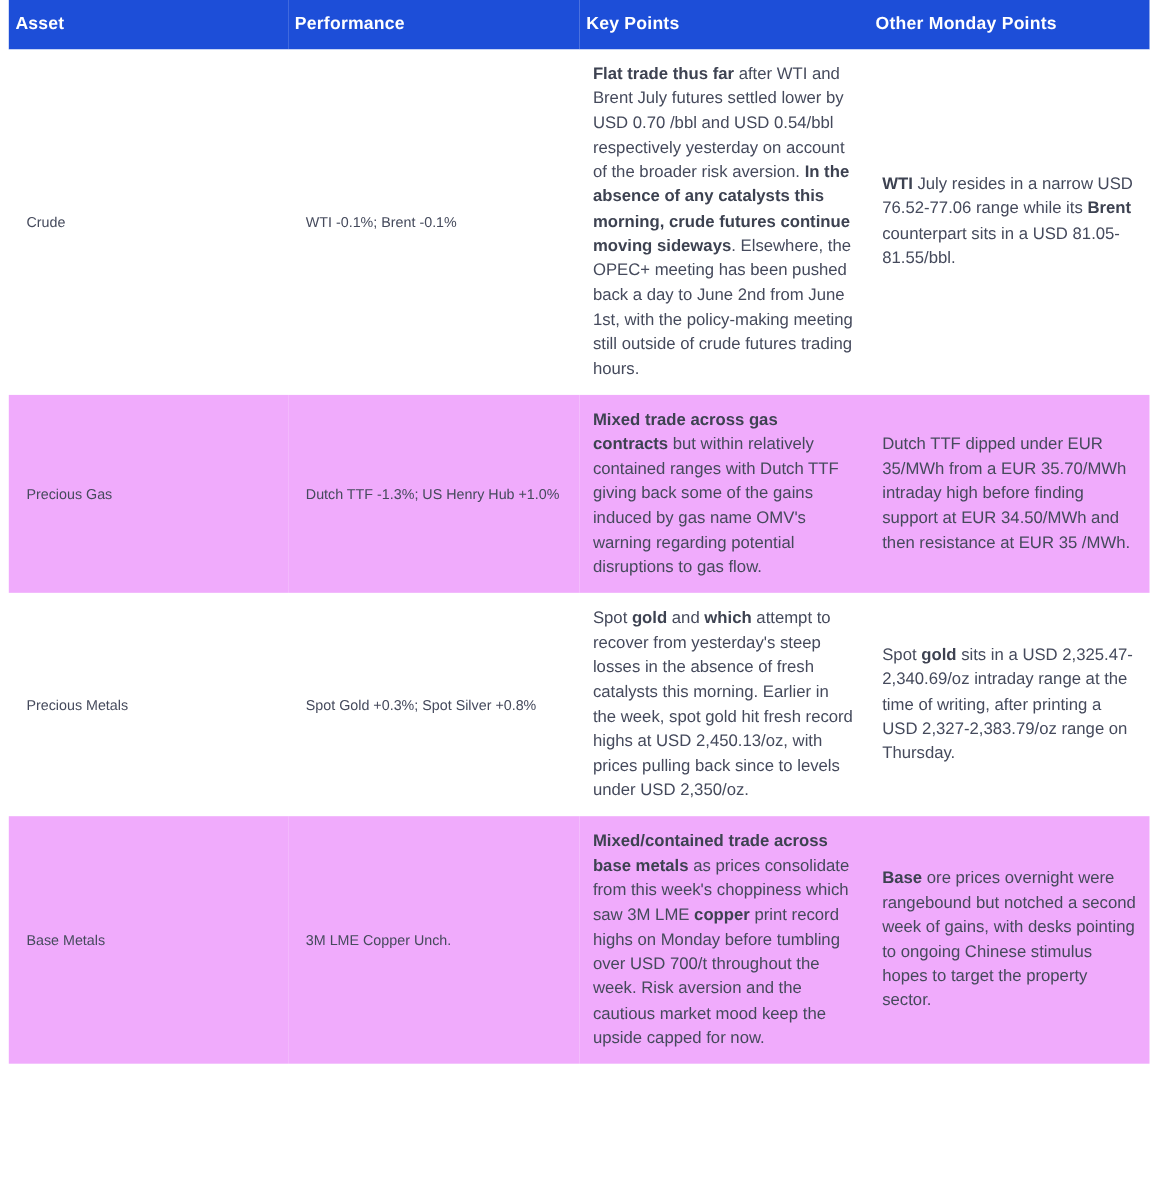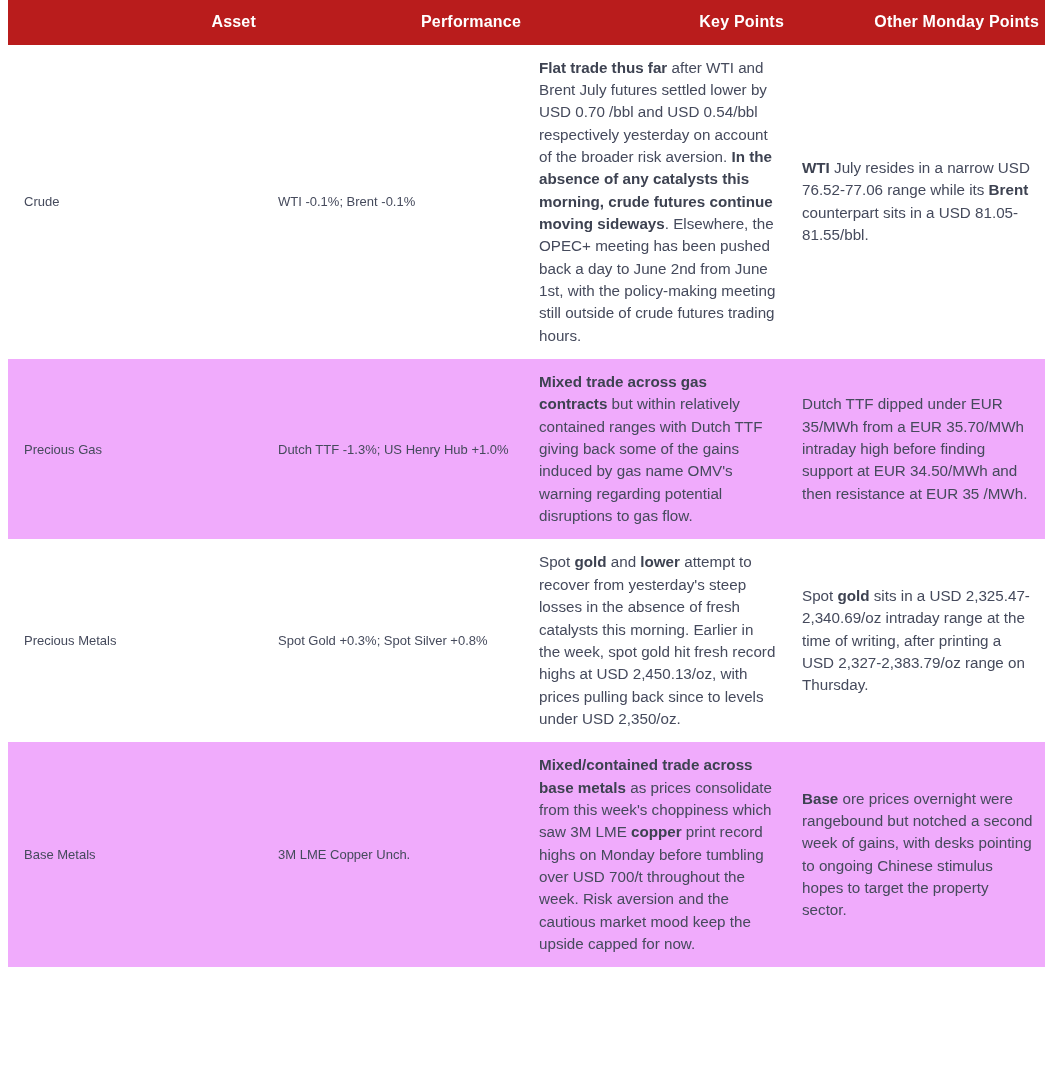--- a/index.html
+++ b/index.html
@@ -23,25 +23,25 @@
     margin: 0 8px 0 8px;
     border-collapse: collapse;
     table-layout: fixed;
   }
   table.commodity-table col.c-asset      { width: 254px; }
   table.commodity-table col.c-perf       { width: 265px; }
   table.commodity-table col.c-key        { width: 263px; }
   table.commodity-table col.c-other      { width: 255px; }
 
   thead th {
-    background: #b91c1c;
+    background: #1d4ed8;
     color: #ffffff;
     font-size: 16px;
     font-weight: bold;
-    text-align: right;
+    text-align: left;
     padding: 13px 6px 14px 6px;
     letter-spacing: 0.2px;
     line-height: 1.1;
   }
   tbody td {
     vertical-align: middle;
     text-align: left;
     font-size: 15.2px;
     line-height: 1.47;
     padding: 12px 16px;
@@ -90,21 +90,21 @@
       </tr>
       <tr class="shaded">
         <td class="cell-asset">Precious Gas</td>
         <td class="cell-perf">Dutch TTF -1.3%; US Henry Hub +1.0%</td>
         <td class="cell-key"><b>Mixed trade across gas contracts</b><span> but within relatively contained ranges with Dutch TTF giving back some of the gains induced by gas name OMV's warning regarding potential disruptions to gas flow.</span></td>
         <td class="cell-other"><span>Dutch TTF dipped under EUR 35/MWh from a EUR 35.70/MWh intraday high before finding support at EUR 34.50/MWh and then resistance at EUR 35 /MWh.</span></td>
       </tr>
       <tr class="plain">
         <td class="cell-asset">Precious Metals</td>
         <td class="cell-perf">Spot Gold +0.3%; Spot Silver +0.8%</td>
-        <td class="cell-key"><span>Spot </span><b>gold</b><span> and </span><b>lower</b><span> attempt to recover from yesterday's steep losses in the absence of fresh catalysts this morning. Earlier in the week, spot gold hit fresh record highs at USD 2,450.13/oz, with prices pulling back since to levels under USD 2,350/oz.</span></td>
+        <td class="cell-key"><span>Spot </span><b>gold</b><span> and </span><b>which</b><span> attempt to recover from yesterday's steep losses in the absence of fresh catalysts this morning. Earlier in the week, spot gold hit fresh record highs at USD 2,450.13/oz, with prices pulling back since to levels under USD 2,350/oz.</span></td>
         <td class="cell-other"><span>Spot </span><b>gold</b><span> sits in a USD 2,325.47-2,340.69/oz intraday range at the time of writing, after printing a USD 2,327-2,383.79/oz range on Thursday.</span></td>
       </tr>
       <tr class="shaded">
         <td class="cell-asset">Base Metals</td>
         <td class="cell-perf">3M LME Copper Unch.</td>
         <td class="cell-key"><b>Mixed/contained trade across base metals</b><span> as prices consolidate from this week's choppiness which saw 3M LME </span><b>copper</b><span> print record highs on Monday before tumbling over USD 700/t throughout the week. Risk aversion and the cautious market mood keep the upside capped for now.</span></td>
         <td class="cell-other"><b>Base</b><span> ore prices overnight were rangebound but notched a second week of gains, with desks pointing to ongoing Chinese stimulus hopes to target the property sector.</span></td>
       </tr>
     </tbody>
   </table>

